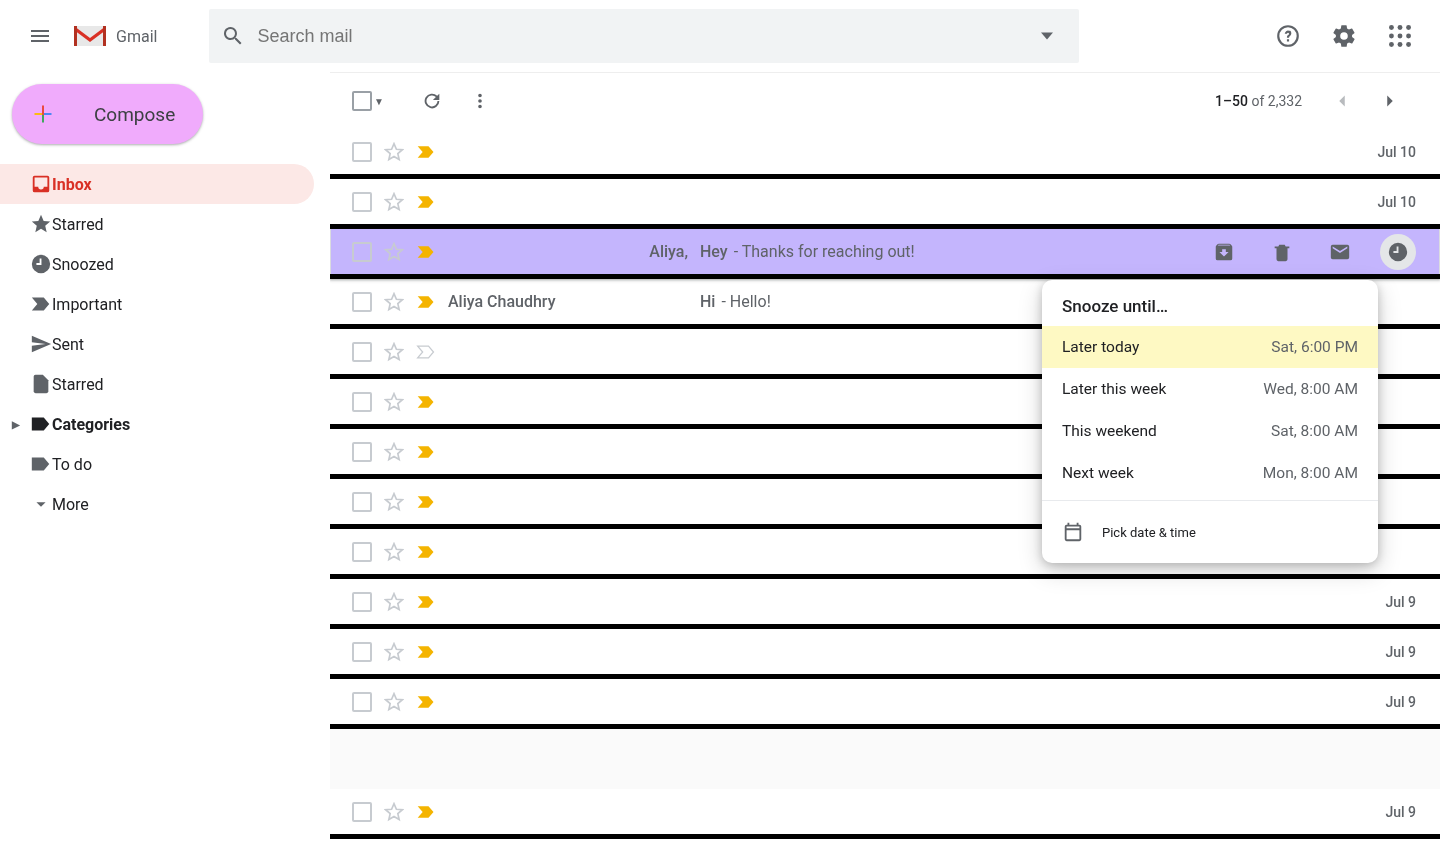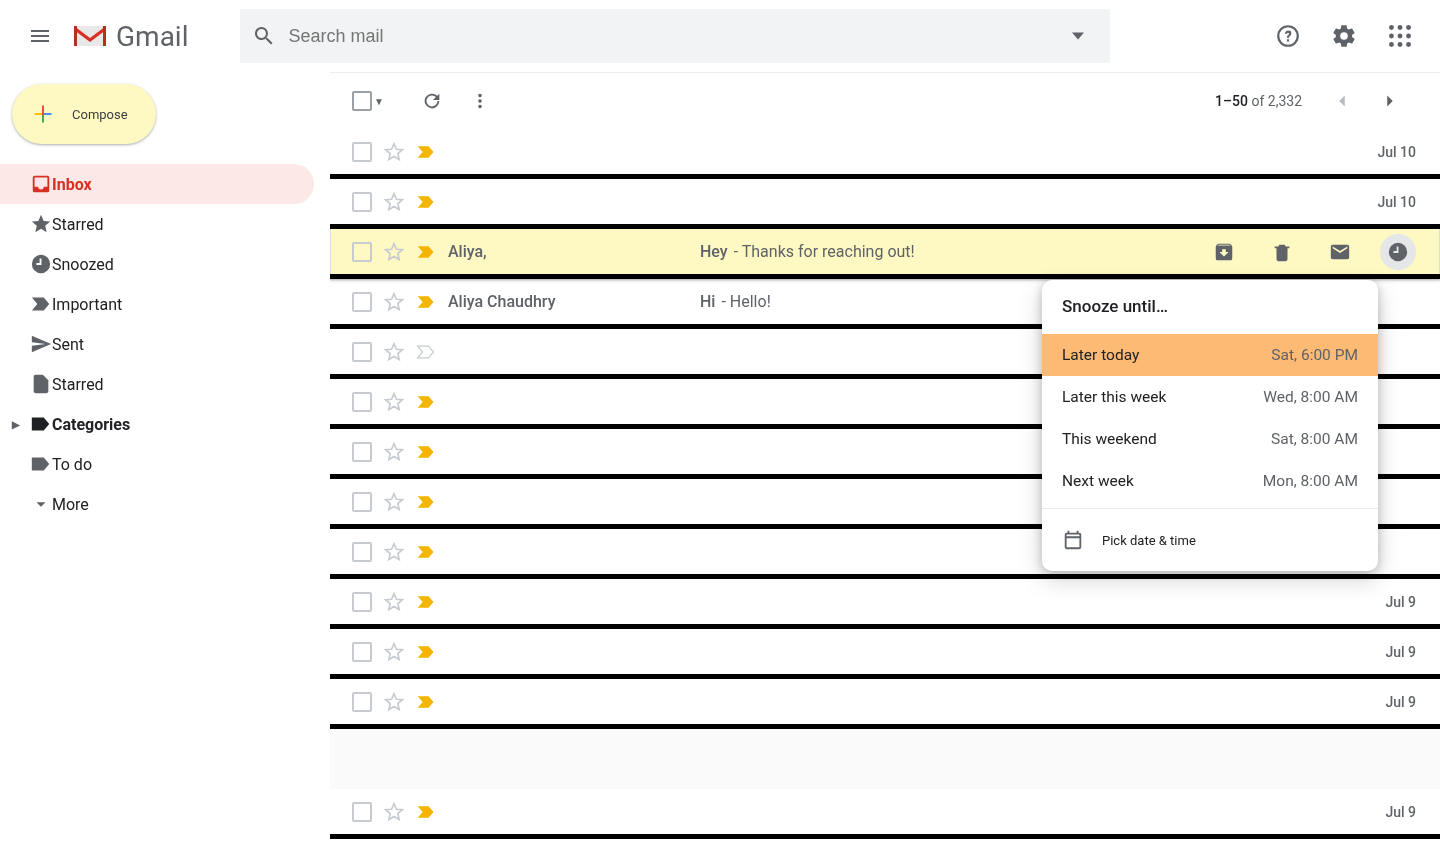--- a/index.html
+++ b/index.html
@@ -2,33 +2,33 @@
 <html><head>
   <meta charset="utf-8">
   <style>
     * { box-sizing: border-box; margin: 0; padding: 0; }
     body { font-family: 'Google Sans', Roboto, Arial, sans-serif; background: #fff; color: #202124; overflow: hidden; }
 
     
     .header { height: 72px; display: flex; align-items: center; padding: 0 16px; gap: 8px; }
     .menu-btn { width: 48px; height: 48px; display: flex; align-items: center; justify-content: center; border-radius: 50%; cursor: pointer; }
     .logo-wrap { display: flex; align-items: center; gap: 8px; margin-right: 44px; }
-    .logo-text { font-size: 28px; color: #5f6368; font-weight: 400; }
+    .logo-text { font-size: 16px; color: #5f6368; font-weight: 400; }
     .search-bar { flex: 0 0 870px; height: 54px; background: #f1f3f4; border-radius: 2px; display: flex; align-items: center; padding: 0 12px; gap: 12px; }
     .search-bar input { flex: 1; border: none; background: transparent; font-size: 18px; outline: none; color: #5f6368; height: 100%; }
     .search-dropdown { margin-left: auto; width: 40px; height: 40px; display: flex; align-items: center; justify-content: center; cursor: pointer; }
     .header-right { margin-left: auto; display: flex; align-items: center; gap: 8px; }
     .hdr-icon-btn { width: 48px; height: 48px; display: flex; align-items: center; justify-content: center; border-radius: 50%; cursor: pointer; }
 
     
     .body-wrap { display: flex; height: calc(100vh - 72px); }
 
     
     .sidebar { width: 330px; flex-shrink: 0; padding-top: 12px; }
-    .compose-btn { margin: 0 0 20px 12px; height: 60px; padding: 0 28px 0 14px; border-radius: 32px; box-shadow: 0 1px 3px rgba(60,64,67,.3), 0 1px 2px rgba(60,64,67,.15); display: inline-flex; align-items: center; gap: 12px; font-size: 13px; color: #3c4043; cursor: pointer; background: #fef9c3; }
+    .compose-btn { margin: 0 0 20px 12px; height: 60px; padding: 0 28px 0 14px; border-radius: 32px; box-shadow: 0 1px 3px rgba(60,64,67,.3), 0 1px 2px rgba(60,64,67,.15); display: inline-flex; align-items: center; gap: 34px; font-size: 19px; color: #3c4043; cursor: pointer; background: #f0abfc; }
     .nav-item { height: 40px; display: flex; align-items: center; padding: 0 0 0 30px; border-radius: 0 20px 20px 0; font-size: 16px; color: #202124; cursor: pointer; margin-right: 16px; }
     .nav-item.active { background: #fce8e6; color: #d93025; font-weight: 700; }
     .nav-item.bold { font-weight: 700; }
     .nav-item .icon { width: 22px; height: 22px; display: flex; align-items: center; justify-content: center; }
     .nav-item .expand-caret { position: absolute; left: 12px; font-size: 10px; color: #5f6368; }
     .nav-item.relpos { position: relative; }
 
     
     .main { flex: 1; display: flex; flex-direction: column; border-top: 1px solid #eee; }
     .toolbar { height: 56px; display: flex; align-items: center; padding: 0 28px 0 22px; gap: 4px; }
@@ -36,44 +36,44 @@
     .box { width: 20px; height: 20px; border: 2px solid #9aa0a6; border-radius: 2px; }
     .caret-down { font-size: 10px; color: #5f6368; }
     .tb-btn { width: 44px; height: 44px; display: flex; align-items: center; justify-content: center; border-radius: 50%; cursor: pointer; }
     .toolbar-right { margin-left: auto; display: flex; align-items: center; gap: 4px; }
     .pagination-text { font-size: 14px; color: #5f6368; margin-right: 14px; }
     .pagination-text b { color: #202124; font-weight: 500; }
 
     
     .mail-list { flex: 1; overflow-y: auto; }
     .mail-row { height: 50px; display: flex; align-items: center; padding: 0 22px 0 22px; border-bottom: 5px solid #000000; font-size: 16px; cursor: pointer; position: relative; gap: 12px; }
-    .mail-row.hovered { box-shadow: inset 1px 0 0 #dadce0, inset -1px 0 0 #dadce0, 0 1px 2px rgba(60,64,67,.3), 0 1px 3px 1px rgba(60,64,67,.15); z-index: 2; background: #fef9c3; }
+    .mail-row.hovered { box-shadow: inset 1px 0 0 #dadce0, inset -1px 0 0 #dadce0, 0 1px 2px rgba(60,64,67,.3), 0 1px 3px 1px rgba(60,64,67,.15); z-index: 2; background: #c4b5fd; text-align: right; }
     .mail-row.blank-row { height: 60px; background: #fafafa; border-bottom: none; }
     .row-left { display: flex; align-items: center; gap: 12px; }
     .star-outline { width: 20px; height: 20px; }
     .important-tag { width: 20px; height: 16px; }
     .sender { width: 240px; color: #5f6368; font-weight: 500; white-space: nowrap; overflow: hidden; text-overflow: ellipsis; }
     .subject-preview { display: flex; gap: 6px; flex: 1; min-width: 0; white-space: nowrap; overflow: hidden; text-overflow: ellipsis; }
     .subj { color: #5f6368; font-weight: 500; }
     .prev { color: #5f6368; }
     .date { margin-left: auto; font-size: 14px; color: #5f6368; font-weight: 500; padding-right: 2px; }
 
     .hover-actions { margin-left: auto; display: flex; align-items: center; gap: 22px; padding-right: 2px; }
     .hover-actions .ha-btn { width: 36px; height: 36px; display: flex; align-items: center; justify-content: center; border-radius: 50%; cursor: pointer; }
     .hover-actions .ha-btn.snooze-active { background: #e4e6e8; }
 
     
     .snooze-popup {
       position: absolute; top: 280px; left: 1042px; width: 336px; background: #fff;
       border-radius: 10px; box-shadow: 0 2px 10px rgba(0,0,0,.2), 0 8px 24px rgba(0,0,0,.18);
       overflow: hidden; z-index: 100; padding-bottom: 6px;
     }
-    .snooze-header { padding: 16px 20px 18px; font-size: 17px; color: #202124; font-weight: 500; }
+    .snooze-header { padding: 16px 20px 10px; font-size: 17px; color: #202124; font-weight: 500; }
     .snooze-opt { height: 42px; display: flex; align-items: center; justify-content: space-between; padding: 0 20px; font-size: 15.5px; cursor: pointer; }
-    .snooze-opt:hover, .snooze-opt.highlighted { background: #fdba74; }
+    .snooze-opt:hover, .snooze-opt.highlighted { background: #fef9c3; }
     .snooze-opt .so-label { color: #202124; }
     .snooze-opt .so-time { color: #5f6368; }
     .snooze-divider { height: 1px; background: #e8eaed; margin: 6px 0; }
     .snooze-pick { height: 50px; display: flex; align-items: center; gap: 18px; padding: 0 20px; font-size: 13px; cursor: pointer; }
 
     svg { display: block; }
   </style>
 </head>
 <body>
 

